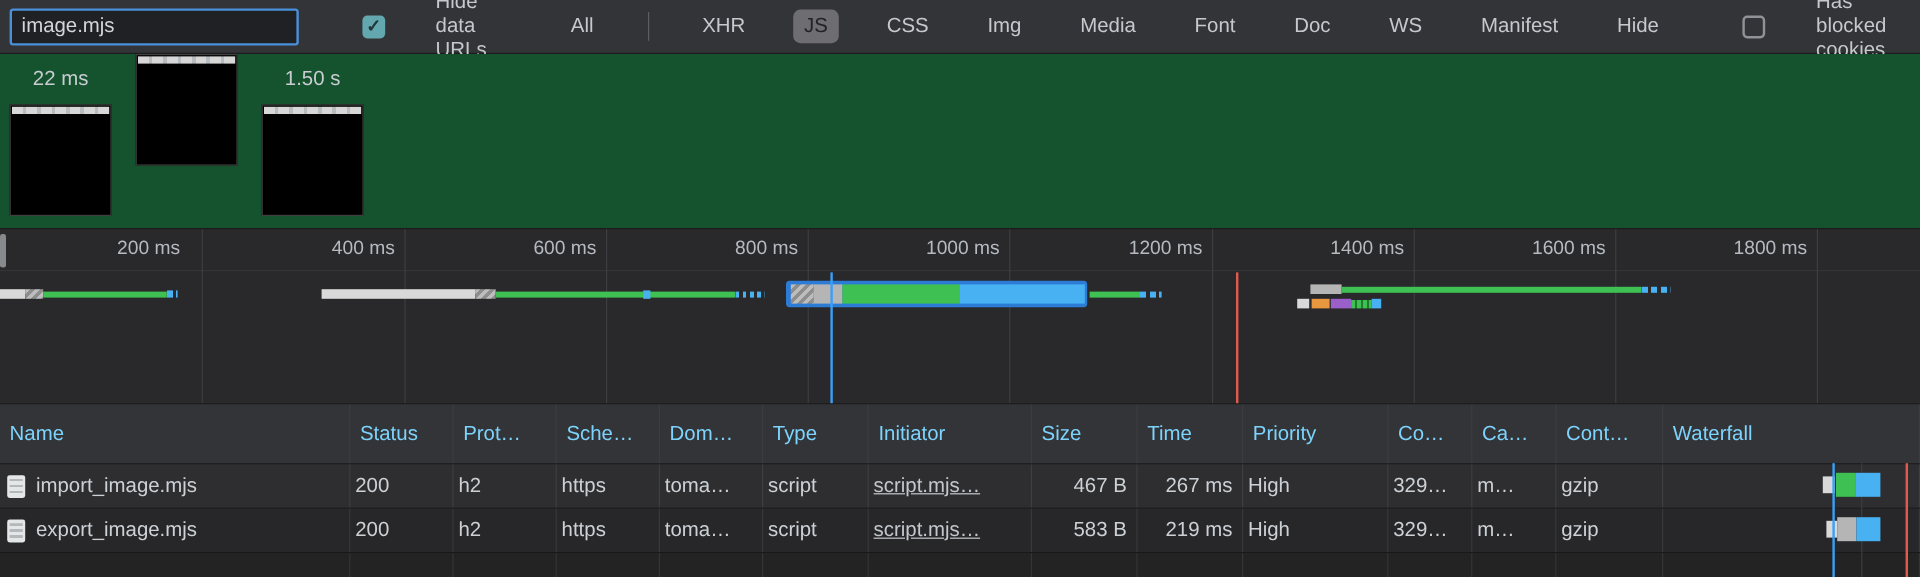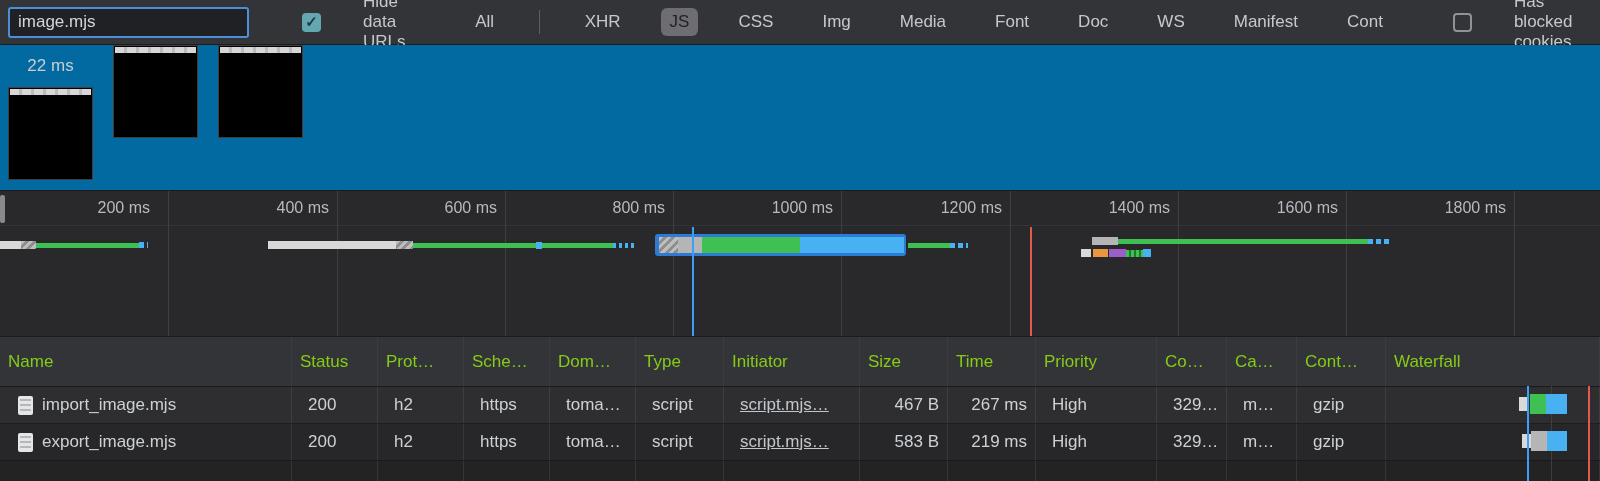--- a/index.html
+++ b/index.html
@@ -23,21 +23,21 @@
   .cb.checked{background:var(--teal);color:#21373a;font-size:15px;font-weight:bold;
     display:flex;align-items:center;justify-content:center;margin-left:22px;}
   .cb.unchecked{border:2px solid #8f9398;margin-left:30px;}
   .cb-label{margin-left:11px;}
   .pill{padding:4px 9px;border-radius:6px;cursor:default;white-space:nowrap;}
   .pill.first{margin-left:6px;text-align:right;}
   .pill.sel{background:#6d6d72;color:#222327;}
   .vsep{width:1px;height:24px;background:#5e5e62;margin:0 5px;}
 
   
-  .filmstrip{position:absolute;left:0;top:45px;width:1600px;height:145px;background:#0369a1;}
+  .filmstrip{position:absolute;left:0;top:45px;width:1600px;height:145px;background:#14532d;}
   .frame{position:absolute;top:0;width:85px;}
   .frame .flabel{height:42px;display:flex;align-items:center;justify-content:center;
     font-size:17px;color:#c9cdd1;}
   .thumb{width:85px;height:93px;background:#000;border:1px solid #3f3f3f;box-sizing:border-box;}
   .thumb .chrome-strip{height:6px;margin:1px 1px 0 1px;
     background:repeating-linear-gradient(90deg,#d7d7d7 0 9px,#b9bcbe 9px 12px);}
 
   
   .overview{position:absolute;left:0;top:190px;width:1600px;height:147px;
     background:#29292c;border-top:1px solid #1c1c1c;border-bottom:1px solid #1c1c1c;
@@ -59,26 +59,26 @@
   .k-ssl{background:var(--ssl);}
   .k-frame{border:2px solid #2c7cd6;background:#2c7cd6;border-radius:3px;box-sizing:border-box;}
   .evline{position:absolute;width:2px;top:36px;bottom:0;}
   .evline.dcl{background:var(--dcl);}
   .evline.load{background:var(--load);}
 
   
   .nettable{position:absolute;left:0;top:337px;width:1600px;height:144px;}
   .grid-row{display:grid;grid-template-columns:292px 86px 86px 86px 86px 88px 136px 88px 88px 121px 70px 70px 89px 214px;}
   .hdr{height:49px;background:#333437;border-bottom:1px solid #1b1b1d;}
-  .hdr .cell{display:flex;align-items:center;padding-left:8px;font-size:17px;color:#84cc16;
+  .hdr .cell{display:flex;align-items:center;padding-left:8px;font-size:17px;color:#7dd3fc;
     border-right:1px solid #3c3c40;box-sizing:border-box;}
   .row{height:37px;border-bottom:1px solid rgba(0,0,0,0.35);box-sizing:border-box;}
   .row.odd{background:#2e2e31;}
   .row.even{background:#27272a;}
-  .row .cell{display:flex;align-items:center;padding-left:16px;font-size:17px;
+  .row .cell{display:flex;align-items:center;padding-left:4px;font-size:17px;
     border-right:1px solid rgba(120,120,126,0.22);box-sizing:border-box;
     white-space:nowrap;overflow:hidden;}
   .cell.num{justify-content:flex-end;padding-right:8px;padding-left:2px;}
   .filler{height:21px;background:#232323;}
   .filler .cell{border-right:1px solid rgba(120,120,126,0.22);box-sizing:border-box;}
   .link{text-decoration:underline;color:#c3c7cc;cursor:pointer;}
   .doc-icon{width:15px;height:19px;background:#e4e6e8;border-radius:2px;
     position:relative;flex:0 0 auto;margin:0 9px 0 2px;}
   .doc-icon::before{content:"";position:absolute;left:2px;right:2px;top:3px;bottom:3px;
     background:repeating-linear-gradient(180deg,#b4b8bd 0 2px,transparent 2px 5px);}
@@ -103,38 +103,39 @@
   <span class="vsep"></span>
   <span class="pill">XHR</span>
   <span class="pill sel">JS</span>
   <span class="pill">CSS</span>
   <span class="pill">Img</span>
   <span class="pill">Media</span>
   <span class="pill">Font</span>
   <span class="pill">Doc</span>
   <span class="pill">WS</span>
   <span class="pill">Manifest</span>
-  <span class="pill">Cont</span>
+  <span class="pill">Hide</span>
   <span class="cb unchecked"></span>
   <span class="cb-label">Has blocked cookies</span>
 </div>
 
 <div class="filmstrip">
   <div class="frame" style="left:8px">
     <div class="flabel">22 ms</div>
     <div class="thumb">
         <div class="chrome-strip"></div>
       </div>
   </div>
   <div class="frame" style="left:113px">
     <div class="thumb">
         <div class="chrome-strip"></div>
       </div>
   </div>
   <div class="frame" style="left:218px">
+    <div class="flabel">1.50 s</div>
     <div class="thumb">
         <div class="chrome-strip"></div>
       </div>
   </div>
 </div>
 
 <div class="overview" id="overview">
   <div class="label-sep"></div>
   <div class="nub"></div>
 <div class="gridline" style="left: 168px;"></div>

